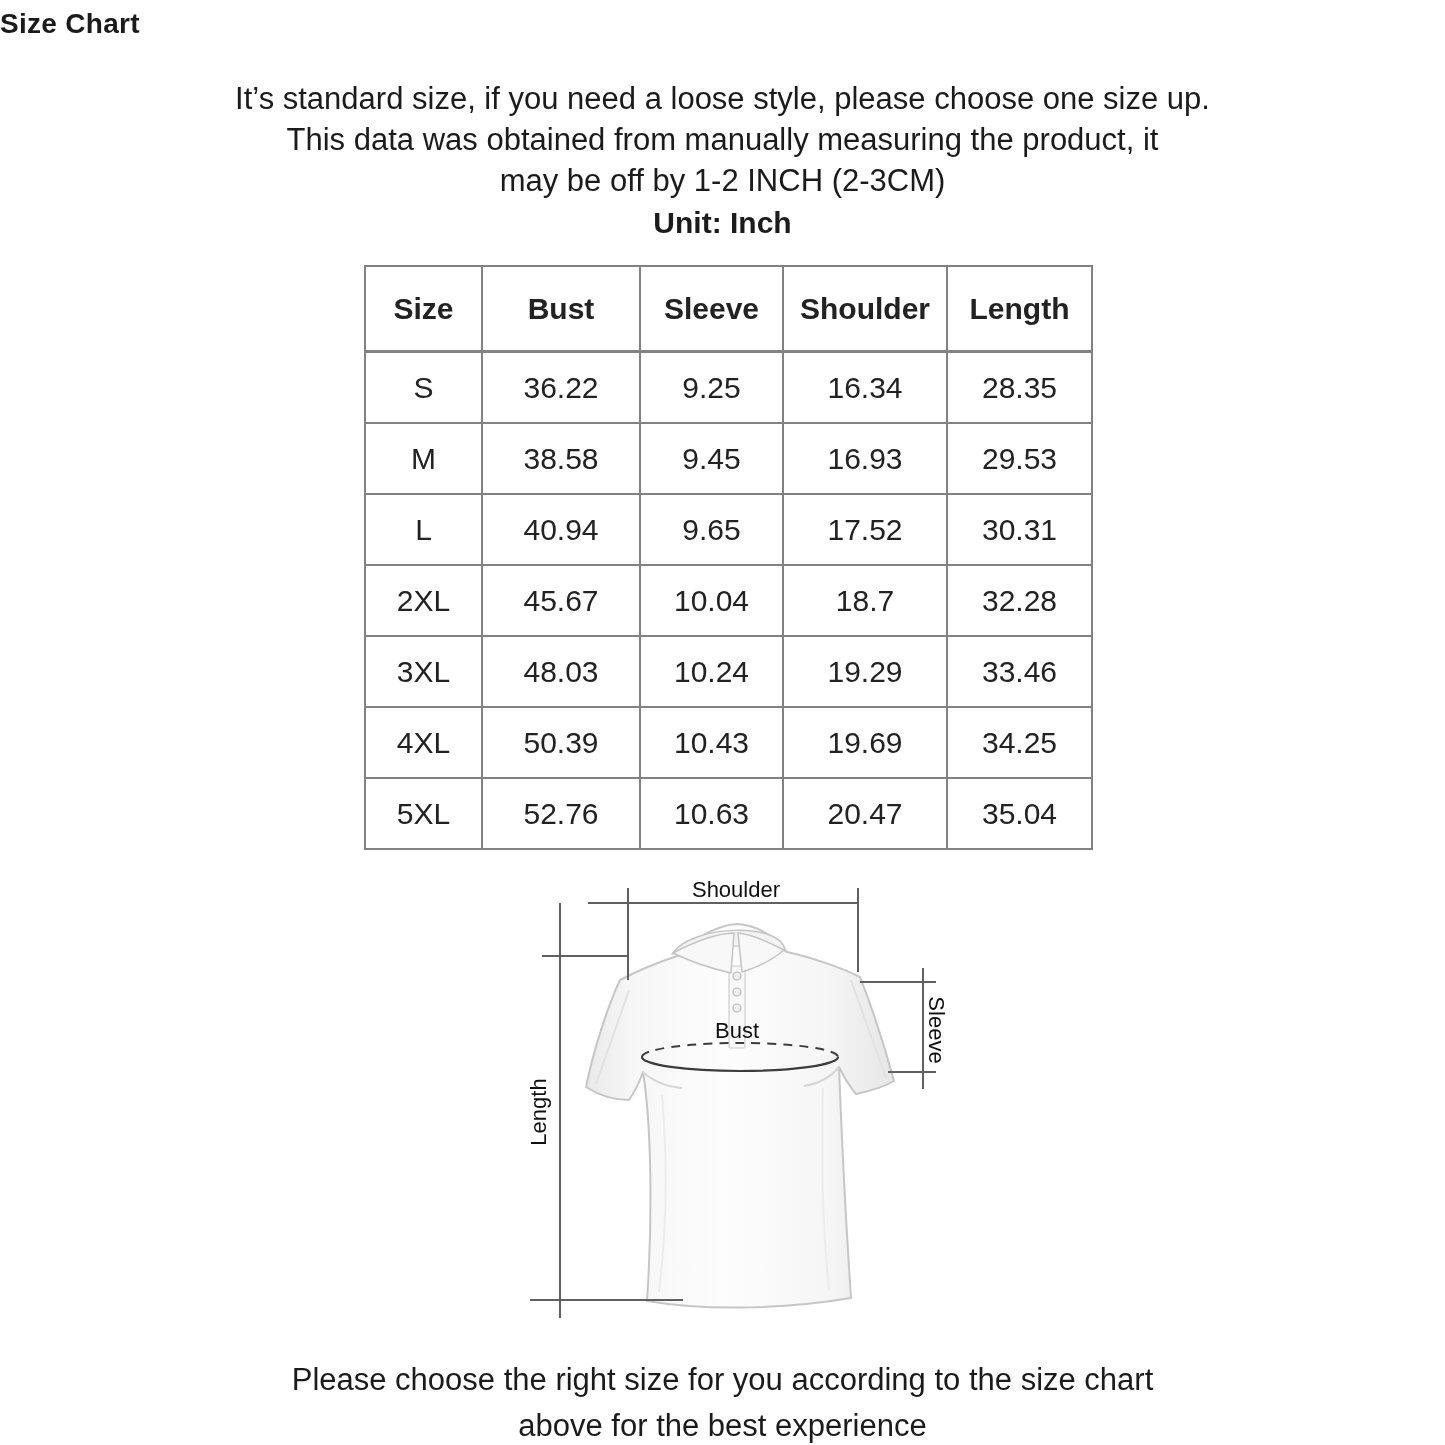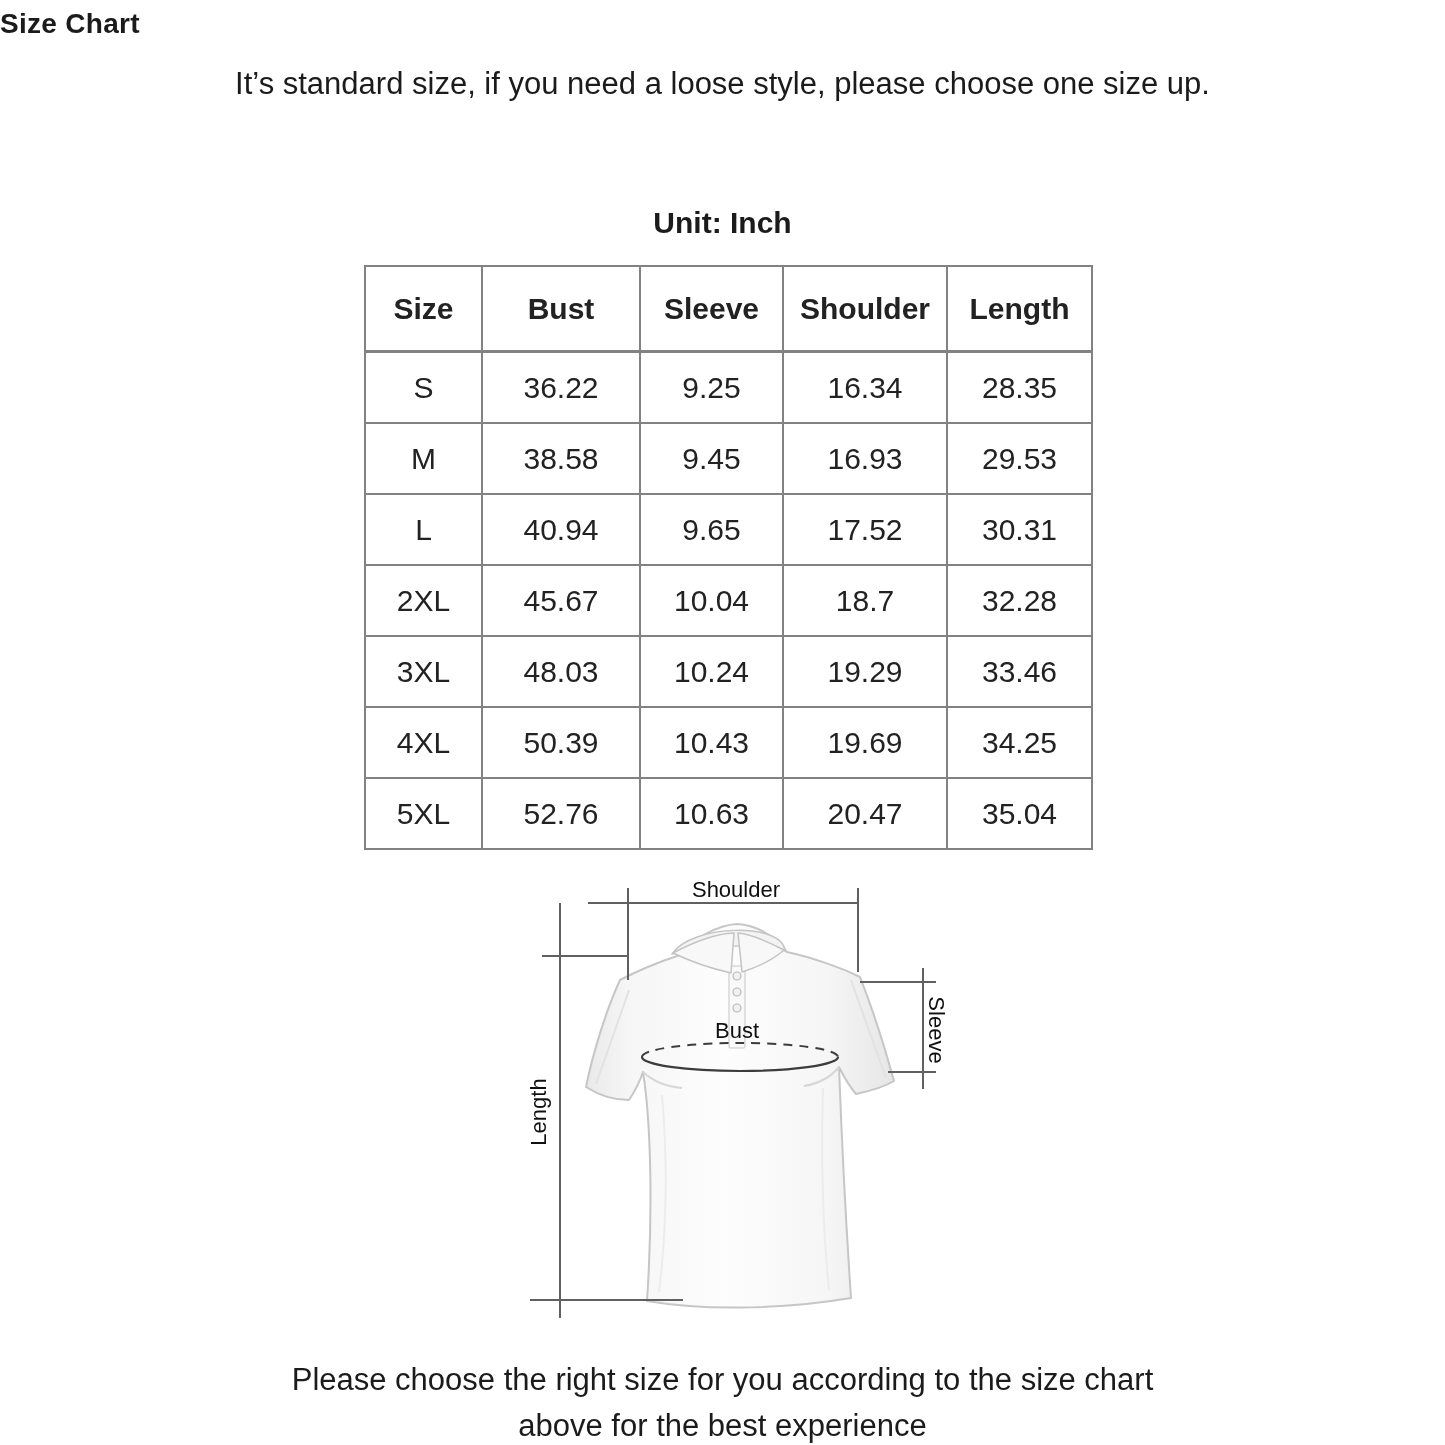--- a/index.html
+++ b/index.html
@@ -5,21 +5,21 @@
   html,body { margin:0; padding:0; background:#ffffff; }
   .canvas {
     position:relative; width:1445px; height:1445px; background:#ffffff;
     font-family:"Liberation Sans", sans-serif; color:#1b1b1b; overflow:hidden;
   }
   .page-title {
     position:absolute; top:8px; left:0; width:100%;
     text-align:left; font-size:28px; font-weight:700; letter-spacing:.3px;
   }
   .description {
-    position:absolute; top:63px; left:0; width:100%;
+    position:absolute; top:78px; left:0; width:100%;
     text-align:center; font-size:31px; line-height:41px; font-weight:400;
   }
   .unit-label {
     position:absolute; top:206px; left:0; width:100%;
     text-align:center; font-size:30px; font-weight:700;
   }
   table.size-table {
     position:absolute; left:364px; top:265px; width:727px;
     border-collapse:collapse; table-layout:fixed;
     font-size:30px; color:#222222;
@@ -39,20 +39,22 @@
 </style>
 </head>
 <body>
 
 <div class="canvas">
 
   <div class="page-title">Size Chart</div>
 
   <div class="description">
     <div>It’s standard size, if you need a loose style, please choose one size up.</div>
+    <div>This data was obtained from manually measuring the product, it</div>
+    <div>may be off by 1-2 INCH (2-3CM)</div>
   </div>
 
   <div class="unit-label">Unit: Inch</div>
 
   <table class="size-table">
       <colgroup>
         <col style="width: 117px;">
         <col style="width: 158px;">
         <col style="width: 143px;">
         <col style="width: 164px;">

